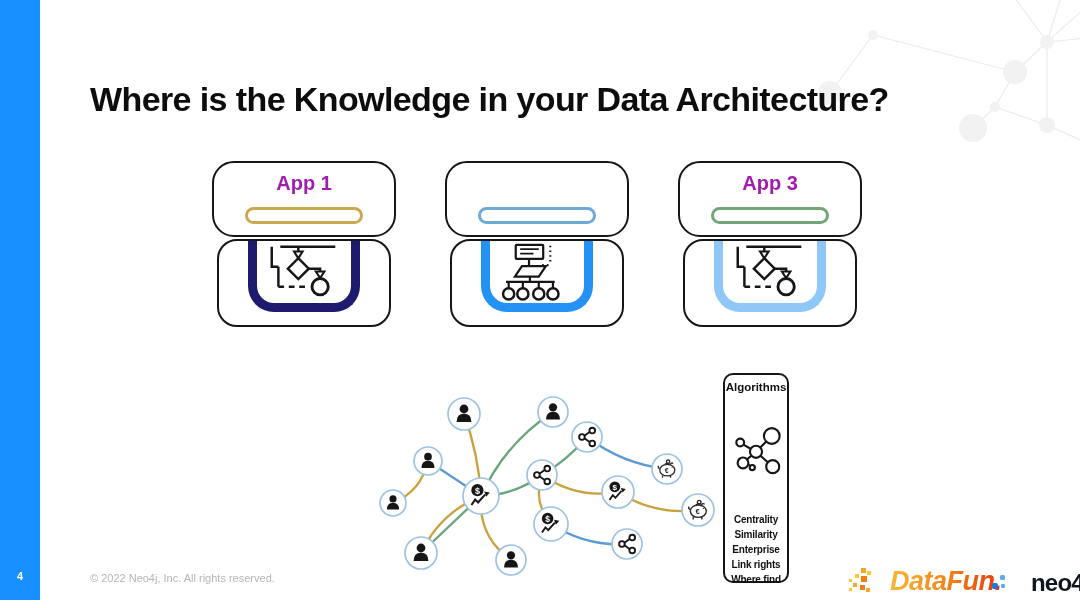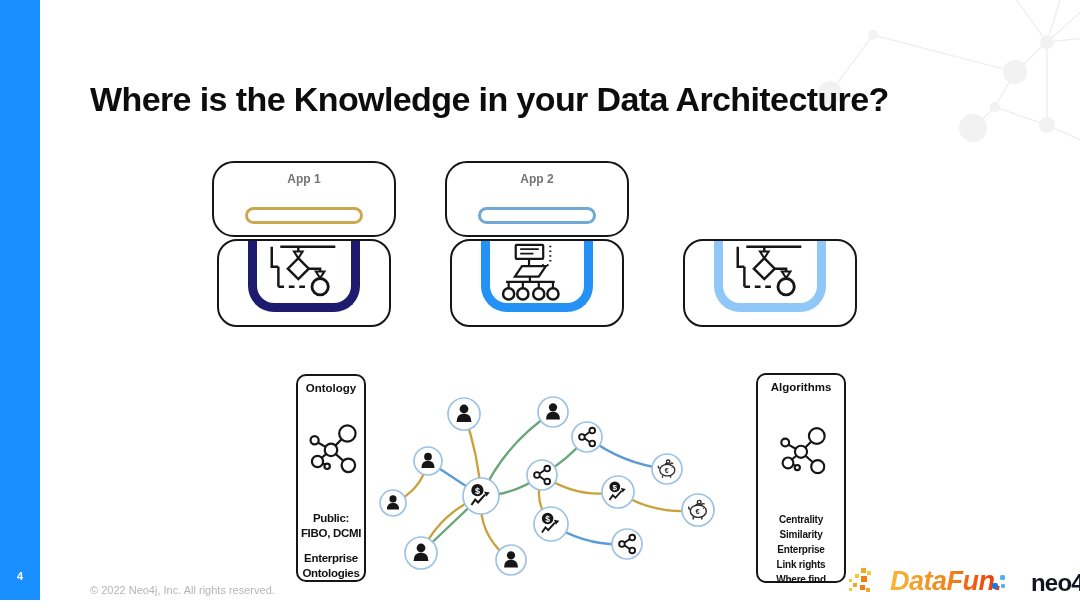--- a/index.html
+++ b/index.html
@@ -19,39 +19,39 @@
   .app-group .u-shape{position:absolute;left:50%;transform:translateX(-50%);top:0;
       width:112px;height:71px;box-sizing:border-box;
       border-left:9px solid var(--db);border-right:9px solid var(--db);
       border-bottom:9px solid var(--db);
       border-bottom-left-radius:26px;border-bottom-right-radius:26px;}
   .app-group .app-icon{position:absolute;top:2px;left:50%;transform:translateX(-50%);}
   .app-group .label-box{position:absolute;left:0;top:0;width:184px;height:76px;
       border:2.5px solid #161616;border-radius:22px;background:#fff;box-sizing:border-box;
       z-index:3;}
   .app-group .app-label{position:absolute;top:9px;left:0;width:100%;text-align:center;
-      font-size:12px;font-weight:600;color:#737373;}
+      font-size:20px;font-weight:600;color:#a21caf;}
   .app-group .pill{position:absolute;left:50%;transform:translateX(-50%);top:44px;
       width:118px;height:17px;border:3px solid var(--bar);border-radius:11px;
       box-sizing:border-box;background:#fff;}
 
   
   .side-box{position:absolute;border:2.3px solid #161616;border-radius:10px;background:#fff;
       box-sizing:border-box;}
   .side-box .box-title{position:absolute;top:6px;left:0;width:100%;text-align:center;
       font-size:11.5px;font-weight:bold;}
   .side-box .box-icon{position:absolute;left:50%;transform:translateX(-50%);}
   .side-box .box-line{position:absolute;left:0;width:100%;text-align:center;
       font-weight:bold;line-height:1;}
   #ontology-box{left:296px;top:374px;width:70px;height:208px;}
   #ontology-box .box-line{font-size:11.5px;letter-spacing:-0.3px;}
-  #algorithms-box{left:723px;top:373px;width:90px;height:210px;margin-left:33px;}
+  #algorithms-box{left:723px;top:373px;width:66px;height:210px;}
   #algorithms-box .box-line{font-size:10px;letter-spacing:-0.2px;}
 
-  .copyright{position:absolute;left:90px;top:584px;font-size:11px;color:#b5b5b5;}
+  .copyright{position:absolute;left:90px;top:572px;font-size:11px;color:#b5b5b5;}
 
   
   .datafun{position:absolute;left:848px;top:564px;height:34px;display:flex;align-items:center;}
   .datafun-text{font-size:27px;font-weight:800;font-style:italic;letter-spacing:-0.5px;
       background:linear-gradient(90deg,#F7B733 0%,#F28019 55%,#E8340C 100%);
       -webkit-background-clip:text;background-clip:text;color:transparent;margin-left:18px;}
   .neo4j{position:absolute;left:991px;top:568px;height:30px;display:flex;align-items:center;gap:20px;}
   .neo4j-text{font-size:24px;font-weight:600;letter-spacing:-0.8px;color:#101522;margin-left:3px;}
 </style>
 </head>
@@ -146,40 +146,43 @@
         <path d="M34,38 V44"></path>
         <path d="M7,44 H62"></path>
         <path d="M10,44 V51 M26,44 V51 M44,44 V51 M60,44 V51"></path>
         <circle cx="10" cy="57.5" r="6.3" stroke-width="2.8"></circle>
         <circle cx="26" cy="57.5" r="6.3" stroke-width="2.8"></circle>
         <circle cx="44" cy="57.5" r="6.3" stroke-width="2.8"></circle>
         <circle cx="60" cy="57.5" r="6.3" stroke-width="2.8"></circle>
       </svg>
     </div>
     <div class="label-box">
-      <div class="app-label">App 2</div>
       <div class="pill"></div>
     </div>
   </div>
 
   <div class="app-group" style="left: 678px; --bar: #74A578; --db: #8FC7F8;">
     <div class="db-box">
       <div class="u-shape"></div>
       <svg class="app-icon" width="74" height="57" viewBox="0 0 78 60" fill="none" stroke="#161616" stroke-width="2.6">
         <path d="M14,4 H72"></path>
         <path d="M5,4 V25 H12"></path>
         <path d="M12,25 V46"></path>
         <path d="M12,46 H45" stroke-dasharray="6 5"></path>
         <path d="M33,4 V9"></path>
         <polygon points="28.5,9 37.5,9 33,16" fill="#fff" stroke-width="2.2"></polygon>
         <polygon points="33,16 44,27 33,38 22,27" fill="#fff"></polygon>
         <path d="M44,27 H56 V30"></path>
         <polygon points="51.5,30 60.5,30 56,37" fill="#fff" stroke-width="2.2"></polygon>
         <circle cx="56" cy="46" r="8.6" stroke-width="3"></circle>
       </svg>
+    </div>
+    <div class="label-box">
+      <div class="app-label">App 3</div>
+      <div class="pill"></div>
     </div>
   </div>
 
   <svg id="network-svg" style="position:absolute;left:370px;top:385px" width="346" height="200" viewBox="0 0 346 200">
       <path d="M111,111 Q108.37507186457711,68.78199729636816 94,29" stroke="#C9A23B" stroke-width="2.3" fill="none"></path>
       <path d="M111,111 Q84.5,93.5 58,76" stroke="#5B9BD5" stroke-width="2.3" fill="none"></path>
       <path d="M58,76 Q51.25509791436326,105.96258159530272 23,118" stroke="#C9A23B" stroke-width="2.3" fill="none"></path>
       <path d="M111,111 Q134.85189436215526,58.58733802470451 183,27" stroke="#68A57C" stroke-width="2.3" fill="none"></path>
       <path d="M111,111 Q144.75512939396518,109.95537585866072 172,90" stroke="#68A57C" stroke-width="2.3" fill="none"></path>
       <path d="M172,90 Q197.72590408913135,74.82014957923451 217,52" stroke="#68A57C" stroke-width="2.3" fill="none"></path>
@@ -242,36 +245,20 @@
       <g transform="translate(181,139)">
         <circle r="17" fill="#fff" stroke="#9CC3E5" stroke-width="1.7"></circle>
         <use href="#icon-money-chart" transform="scale(1.063)"></use>
       </g>
       <g transform="translate(257,159)">
         <circle r="15" fill="#fff" stroke="#9CC3E5" stroke-width="1.7"></circle>
         <use href="#icon-graph-branch" transform="scale(0.938)"></use>
       </g>
     </svg>
 
-  <div class="side-box" id="ontology-box">
-    <div class="box-title">Ontology</div>
-    <svg class="box-icon" style="top:44px" width="54" height="54" viewBox="0 0 56 56" fill="none" stroke="#161616" stroke-width="2.3">
-      <path d="M28,31 L44,15 M28,31 L45,46 M28,31 L12,22 M28,31 L15,42 M15,42 L23,47"></path>
-      <circle cx="45" cy="14" r="8.5" fill="#fff"></circle>
-      <circle cx="28" cy="31" r="6.5" fill="#fff"></circle>
-      <circle cx="46" cy="47" r="7" fill="#fff"></circle>
-      <circle cx="11" cy="21" r="4.2" fill="#fff"></circle>
-      <circle cx="14" cy="43" r="5.8" fill="#fff"></circle>
-      <circle cx="24" cy="48" r="2.8" fill="#fff"></circle>
-    </svg>
-    <div class="box-line" style="top:137px">Public:</div>
-    <div class="box-line" style="top:152px">FIBO, DCMI</div>
-    <div class="box-line" style="top:177px">Enterprise</div>
-    <div class="box-line" style="top:192px">Ontologies</div>
-  </div>
 
   <div class="side-box" id="algorithms-box">
     <div class="box-title">Algorithms</div>
     <svg class="box-icon" style="top:48px" width="52" height="52" viewBox="0 0 56 56" fill="none" stroke="#161616" stroke-width="2.3">
       <path d="M28,31 L44,15 M28,31 L45,46 M28,31 L12,22 M28,31 L15,42 M15,42 L23,47"></path>
       <circle cx="45" cy="14" r="8.5" fill="#fff"></circle>
       <circle cx="28" cy="31" r="6.5" fill="#fff"></circle>
       <circle cx="46" cy="47" r="7" fill="#fff"></circle>
       <circle cx="11" cy="21" r="4.2" fill="#fff"></circle>
       <circle cx="14" cy="43" r="5.8" fill="#fff"></circle>

